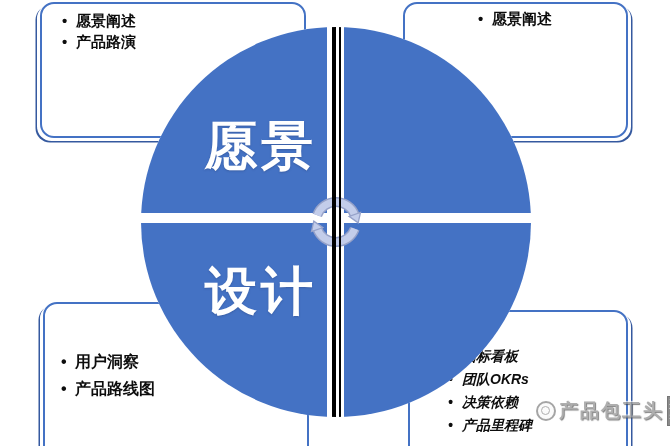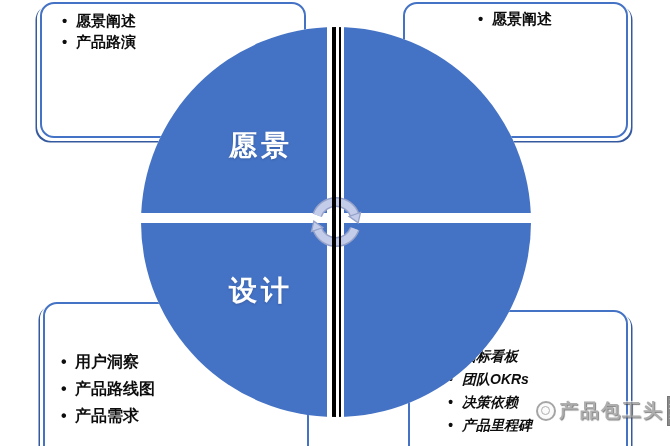--- a/index.html
+++ b/index.html
@@ -35,21 +35,21 @@
   .quad-tr{left:203px;top:0;width:187px;height:186px;}
   .quad-bl{left:0;top:196px;width:186px;height:194px;}
   .quad-br{left:203px;top:196px;width:187px;height:194px;}
   .vline{position:absolute;top:0;height:100%;background:#000;z-index:4;}
   .vline-a{left:191px;width:4px;}
   .vline-b{left:198px;width:2px;}
   .center-icon{position:absolute;left:163px;top:163px;z-index:3;}
   
   .qlabel{
     position:absolute;z-index:3;width:130px;text-align:center;color:#ffffff;
-    font-size:28px;font-weight:bold;letter-spacing:4px;line-height:44px;
+    font-size:52px;font-weight:bold;letter-spacing:4px;line-height:44px;
     text-shadow:0 1px 2px rgba(40,60,110,.35);
   }
   .qlabel-tl{left:196px;top:124px;}
   .qlabel-tr{left:346px;top:124px;}
   .qlabel-bl{left:196px;top:269px;}
   .qlabel-br{left:346px;top:269px;}
   
   .watermark{
     position:absolute;left:536px;top:396px;z-index:10;display:flex;align-items:center;
     gap:3px;opacity:.8;
@@ -87,21 +87,20 @@
   <div class="callout callout-tr shadow-right">
     <ul>
       <li>愿景阐述</li>
     </ul>
   </div>
 
   <div class="callout callout-bl shadow-left">
     <ul>
       <li>用户洞察</li>
       <li>产品路线图</li>
-      <li>产品需求</li>
     </ul>
   </div>
 
   <div class="callout callout-br shadow-right">
     <ul>
       <li>指标看板</li>
       <li>团队OKRs</li>
       <li>决策依赖</li>
       <li>产品里程碑</li>
     </ul>

